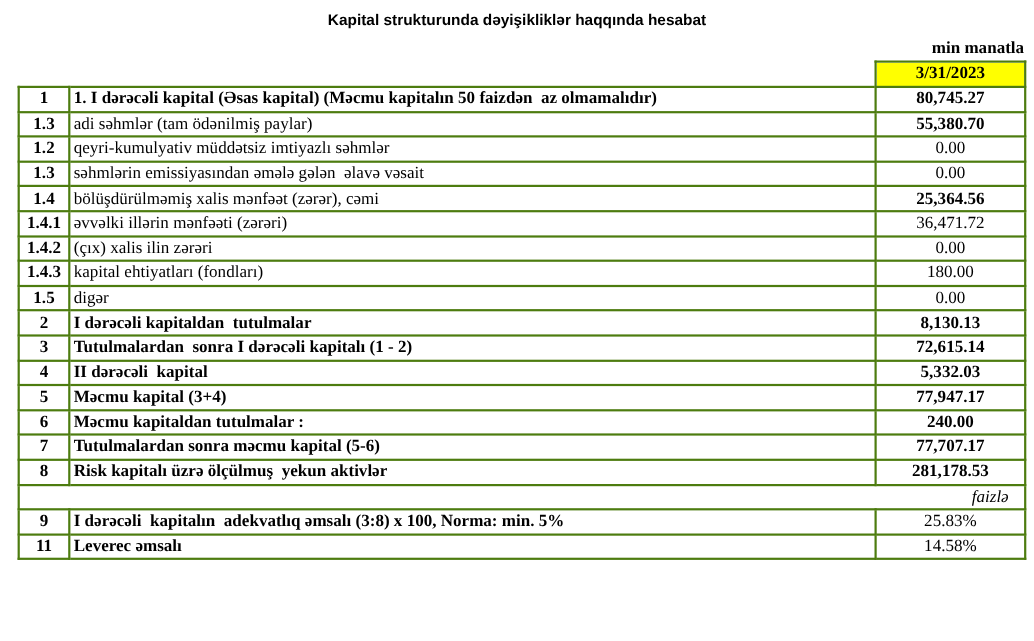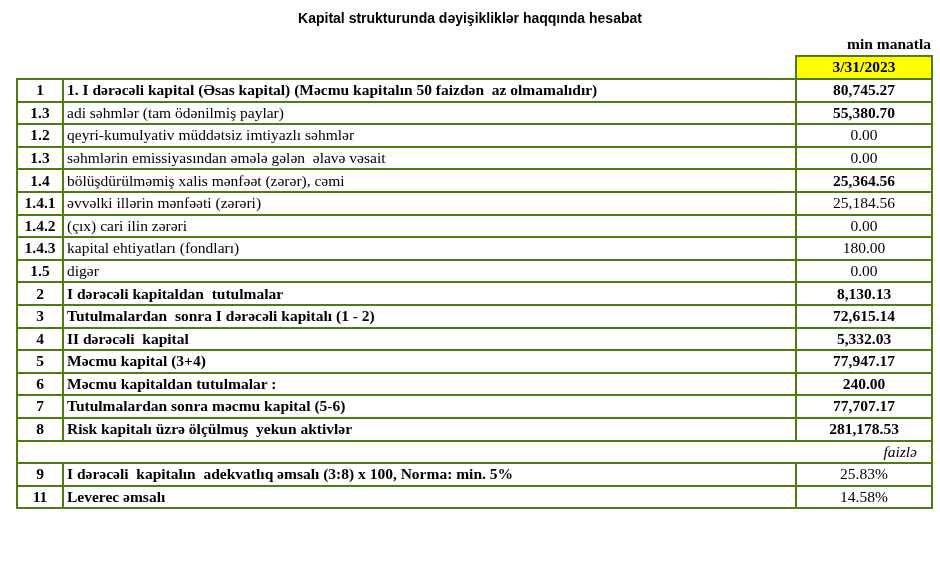--- a/index.html
+++ b/index.html
@@ -112,25 +112,25 @@
           <td class="val">0.00</td>
         </tr>
         <tr>
           <td class="num">1.4</td>
           <td class="label">bölüşdürülməmiş xalis mənfəət (zərər), cəmi</td>
           <td class="val b">25,364.56</td>
         </tr>
         <tr>
           <td class="num">1.4.1</td>
           <td class="label">əvvəlki illərin mənfəəti (zərəri)</td>
-          <td class="val">25,184.56</td>
+          <td class="val">36,471.72</td>
         </tr>
         <tr>
           <td class="num">1.4.2</td>
-          <td class="label">(çıx) cari ilin zərəri</td>
+          <td class="label">(çıx) xalis ilin zərəri</td>
           <td class="val">0.00</td>
         </tr>
         <tr>
           <td class="num">1.4.3</td>
           <td class="label">kapital ehtiyatları (fondları)</td>
           <td class="val">180.00</td>
         </tr>
         <tr>
           <td class="num">1.5</td>
           <td class="label">digər</td>

